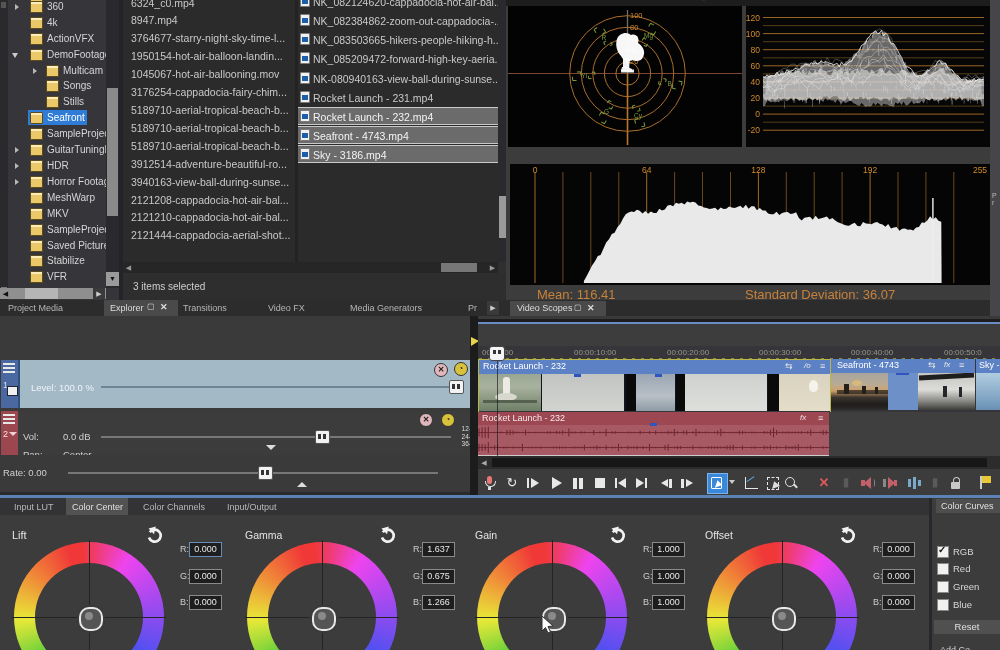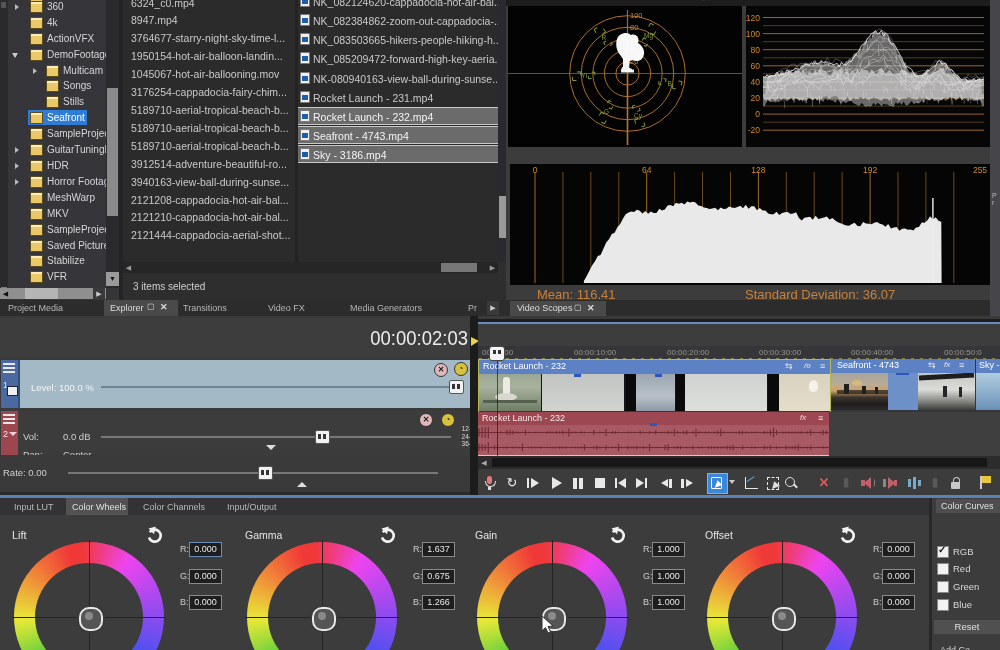--- a/index.html
+++ b/index.html
@@ -513,23 +513,20 @@
       <span class="abs" style="left:64px;top:2px;font-size:8px;">▢</span>
       <span class="abs" style="left:77px;top:2px;font-weight:bold;">✕</span>
     </div>
   </div>
 
   <div class="abs" style="left:990px;top:0;width:10px;height:316px;background:#46464a;">
     <div class="abs" style="top:192px;left:2px;font-size:7px;color:#bbb;">P<br>r</div>
   </div>
 
   <div class="abs" style="left:0;top:316px;width:470px;height:181px;background:#3a3a3a;"></div>
-  <div class="abs" style="left:0;top:318px;width:470px;height:40px;background:#3d3d3d;">
-    <div class="abs" style="right:2px;top:8px;font-size:21px;color:#ececec;letter-spacing:0;transform:scaleX(0.88);transform-origin:right;">00:00:02:03</div>
-  </div>
 
   <div class="abs" style="left:1px;top:360px;width:470px;height:48px;background:#a3b9c6;">
 <div class="abs" style="left:0;top:0;width:17px;height:48px;background:#4a69a0;">
         <span class="abs" style="left:2px;top:3px;width:12px;height:2.4px;background:#e8e8e8;"></span>
         <span class="abs" style="left:2px;top:7px;width:12px;height:2.4px;background:#e8e8e8;"></span>
         <span class="abs" style="left:2px;top:11px;width:12px;height:2.4px;background:#e8e8e8;"></span>
         <span class="abs" style="left:2px;top:20px;color:#dde;font-size:9px;">1</span>
         <span class="abs" style="left:6px;top:26px;width:9px;height:8px;background:#f0f0f0;border:1px solid #223;"></span>
       </div>
       <div class="abs" style="left:17px;top:0;width:2px;height:48px;background:#31507e;"></div>
@@ -1034,21 +1031,21 @@
           <span class="abs" style="left:4px;top:1px;width:9px;height:7px;background:#e8c838;"></span>
         </span>
       </div>
   </div>
 
   <div class="abs" style="left:0;top:495px;width:1000px;height:3px;background:#5a82b4;"></div>
   <div class="abs" style="left:0;top:498px;width:929px;height:152px;background:#3c3c3c;overflow:hidden;">
 <div class="abs" style="left:0;top:0;width:929px;height:17px;background:#333336;font-size:9px;color:#b8b8b8;">
         <span class="abs" style="left:66px;top:0px;width:62px;height:17px;background:#525252;"></span>
         <span class="abs" style="left:14px;top:4px;">Input LUT</span>
-        <span class="abs" style="left:72px;top:4px;color:#e0e0e0;">Color Wheels</span>
+        <span class="abs" style="left:72px;top:4px;color:#e0e0e0;">Color Center</span>
         <span class="abs" style="left:143px;top:4px;">Color Channels</span>
         <span class="abs" style="left:227px;top:4px;">Input/Output</span>
       </div>
       <span class="abs" style="left:12px;top:31px;font-size:11px;color:#e4e4e4;">Lift</span>
       <span class="abs" style="left:146px;top:28px;width:18px;height:18px;"><svg width="18" height="18">
           <g transform="scale(-1,1) translate(-18,0)">
             <path d="M 14.2 6.2 A 6 6 0 1 0 15 11.5" fill="none" stroke="#f2f2f2" stroke-width="2.6"></path>
             <path d="M 8.2 0.5 L 15.5 2.5 L 10 8.2 Z" fill="#f2f2f2"></path>
           </g>
         </svg></span>

